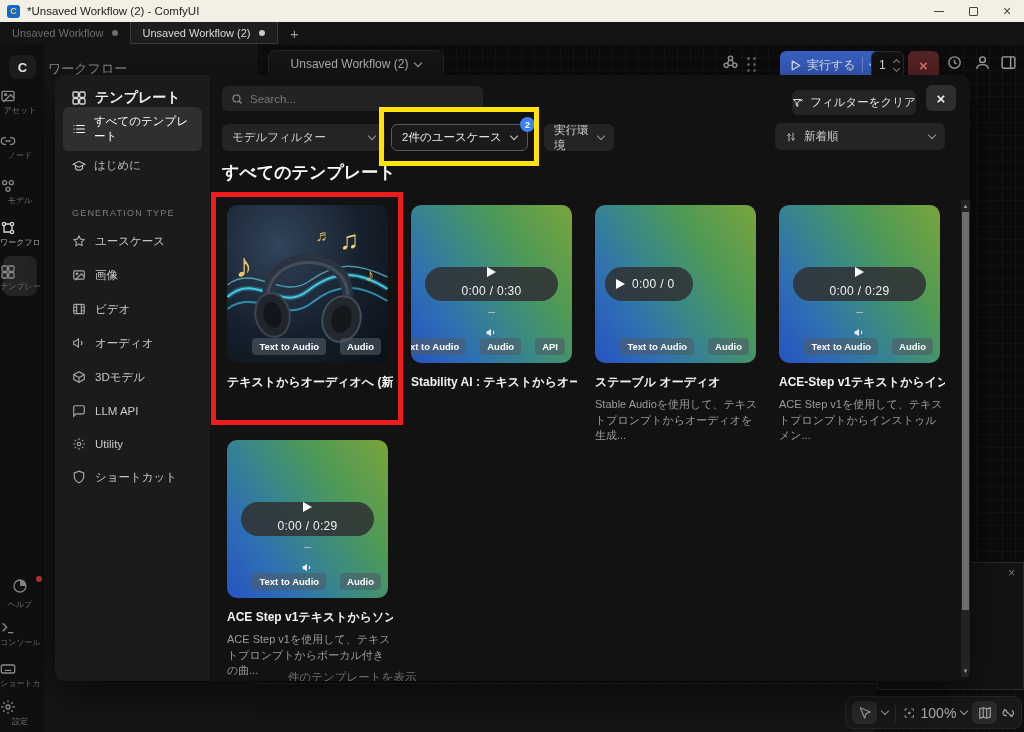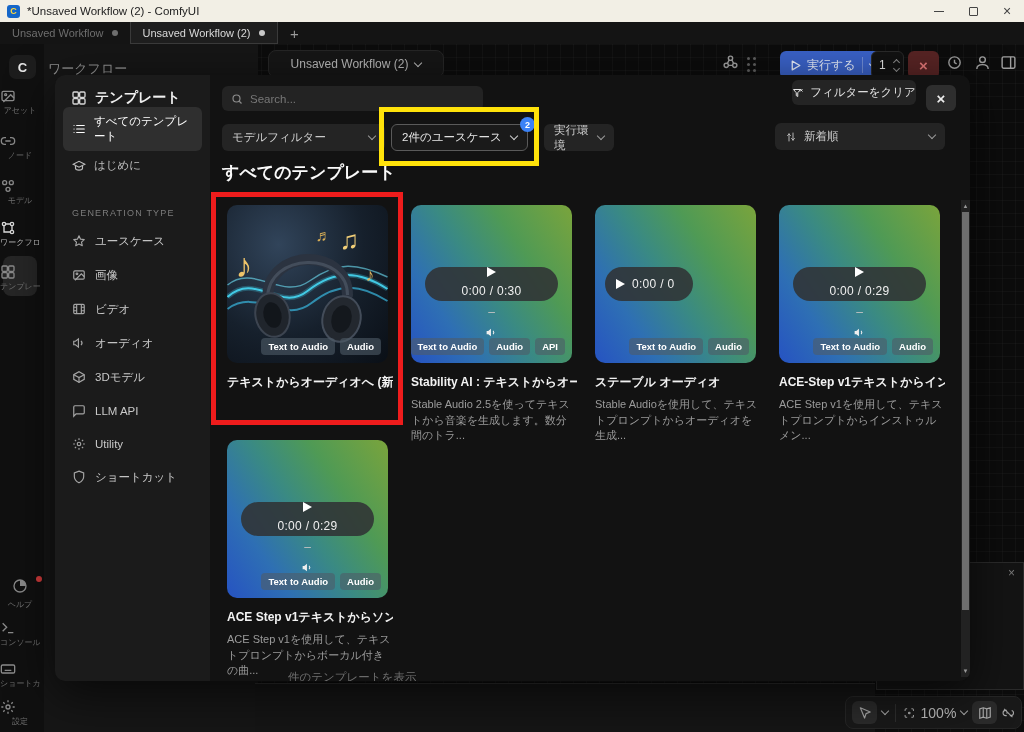--- a/index.html
+++ b/index.html
@@ -102,21 +102,21 @@
   .dtype { display:flex; align-items:center; gap:9px; padding:9.5px 17px; color:#c9c9c9; font-size:11.5px; }
   .dtype svg { width:14px; height:14px; color:#a5a5a5; flex:none; }
 
   .dmain { position:relative; flex:1; }
   .search { position:absolute; left:12px; top:11px; width:261px; height:25px; background:#232323; border-radius:6px;
     display:flex; align-items:center; padding:0 9px; gap:7px; color:#8a8a8a; }
   .search svg { width:12px; height:12px; flex:none; }
   .search input { background:transparent; border:none; outline:none; color:#ddd; font-size:11.5px; width:100%;
     font-family:inherit; }
   .search input::placeholder { color:#777; }
-  .clear-btn { position:absolute; left:582px; top:5px; width:124px; height:25px; background:#242424; border-radius:6px;
+  .clear-btn { position:absolute; left:582px; top:15px; width:124px; height:25px; background:#242424; border-radius:6px;
     display:flex; align-items:center; justify-content:center; gap:6px; color:#e3e3e3; font-size:11.5px; }
   .clear-btn svg { width:12px; height:12px; }
   .dclose { position:absolute; left:716px; top:10px; width:30px; height:26px; background:#2e2e2e; border-radius:6px;
     display:flex; align-items:center; justify-content:center; color:#ececec; font-size:15px; font-weight:bold; }
   .fpill { position:absolute; top:49px; height:27px; background:#242424; border-radius:6px; display:flex;
     align-items:center; padding:0 10px; font-size:11.5px; color:#cfcfcf; }
   .fpill .chev { margin-left:auto; color:#9a9a9a; }
   .fp-model { left:12px; width:163px; }
   .fp-usecase { left:181px; width:137px; background:#1a1a1a; border:1px solid #5a5a5a; color:#e8e8e8; }
   .fp-usecase .chev { color:#cfcfcf; }
@@ -125,21 +125,21 @@
   .fp-sort svg { width:12px; height:12px; color:#b5b5b5; }
   .badge { position:absolute; top:-8px; right:-8px; width:15px; height:15px; border-radius:50%; background:#3b82f6;
     color:#fff; font-size:9px; font-weight:bold; display:flex; align-items:center; justify-content:center; }
   .dheading { position:absolute; left:12px; top:86px; font-size:17px; font-weight:bold; color:#fafafa; }
 
   .card { position:absolute; width:166px; }
   .thumb { position:relative; width:161px; height:158px; border-radius:10px; overflow:hidden;
     background:linear-gradient(56deg,#2653c2 0%,#2e6fb4 24%,#3a8a83 48%,#4f9a55 70%,#7aa43c 100%); }
   .thumb-art { background:radial-gradient(ellipse at 32% 25%,#31445a 0%,#16202c 55%,#0a0f16 100%); }
   .thumb-art svg { position:absolute; inset:0; width:100%; height:100%; }
-  .tags { position:absolute; right:7px; bottom:8px; display:flex; gap:5px; }
+  .tags { position:absolute; right:7px; bottom:8px; display:flex; gap:14px; }
   .tag { background:rgba(78,92,104,.6); color:#fff; font-size:9.5px; font-weight:bold; padding:3px 7px;
     border-radius:4px; white-space:nowrap; }
   .player { position:absolute; top:62px; height:34px; background:rgba(48,50,52,.88); border-radius:17px;
     display:flex; align-items:center; padding:0 11px; gap:7px; color:#f0f0f0; }
   .ptri { width:0; height:0; border-left:9px solid #fff; border-top:5.5px solid transparent;
     border-bottom:5.5px solid transparent; flex:none; }
   .ptime { font-size:12px; letter-spacing:.3px; white-space:nowrap; }
   .pdash { color:#c3c3c3; font-size:12px; }
   .player svg { width:13px; height:13px; flex:none; }
   .p-std { left:14px; width:133px;flex-direction:column; }
@@ -516,21 +516,20 @@
                 <path d="M15 9a4.5 4.5 0 0 1 0 6"></path>
               </svg>
           </div>
           <div class="tags">
             <span class="tag">Text to Audio</span>
             <span class="tag">Audio</span>
             <span class="tag">API</span>
           </div>
         </div>
         <div class="ctitle">Stability AI : テキストからオーデ...</div>
-        <div class="cdesc">Stable Audio 2.5を使ってテキストから音楽を生成します。数分間のトラ...</div>
       </div>
 
       <div class="card r1 c3">
         <div class="thumb">
           <div class="player p-cut">
             <span class="ptri"></span>
             <span class="ptime">0:00 / 0</span>
           </div>
           <div class="tags">
             <span class="tag">Text to Audio</span>

